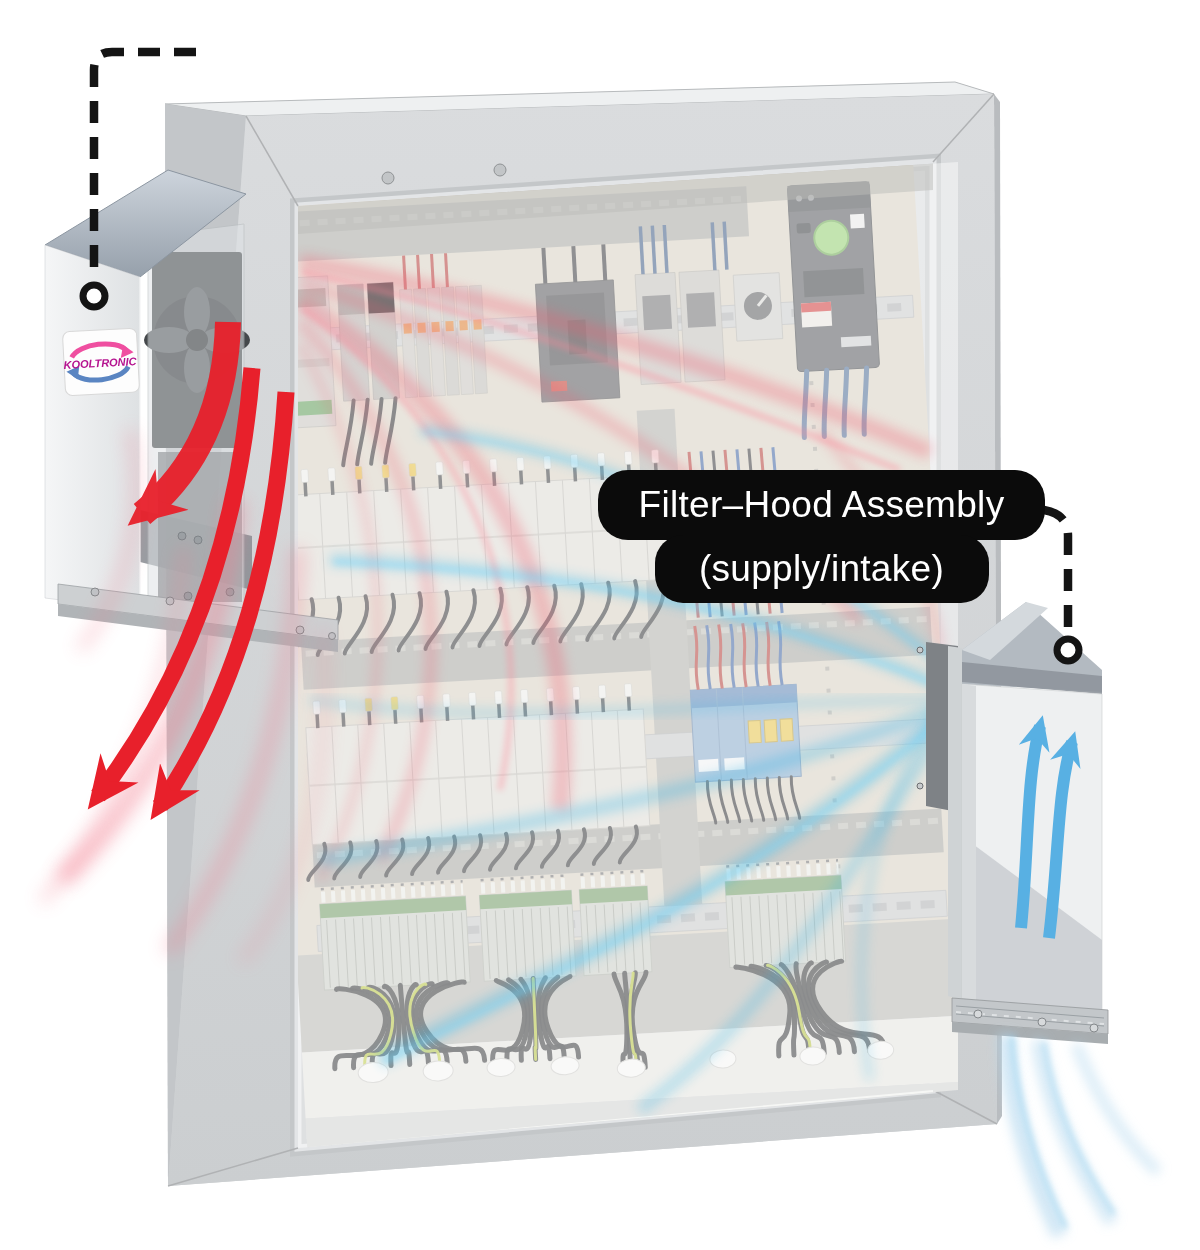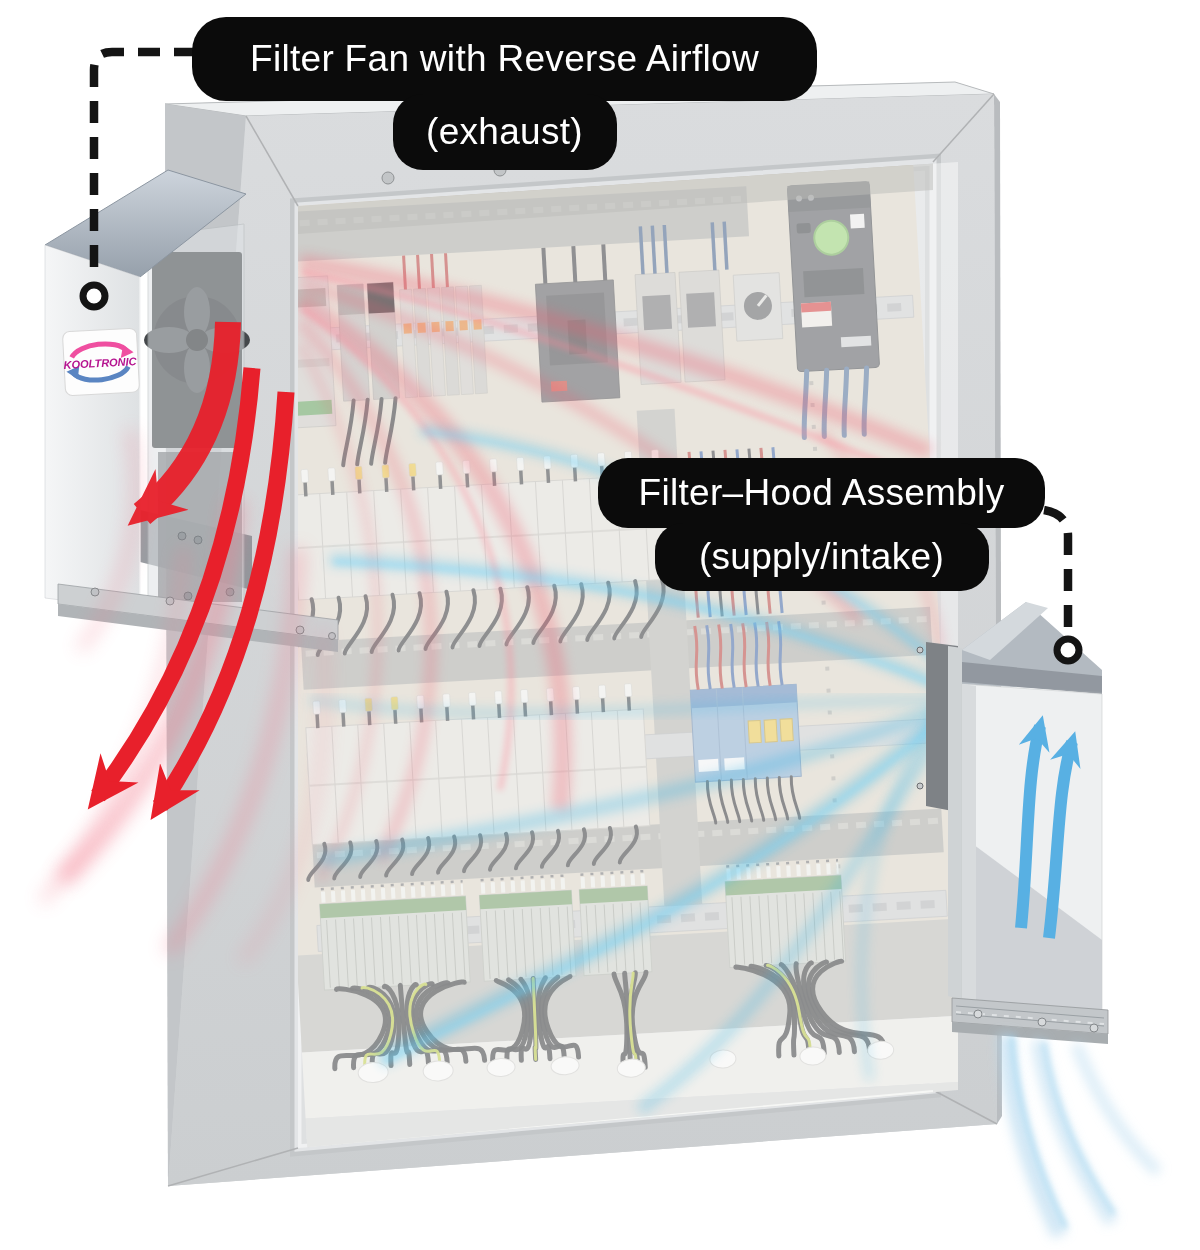--- a/index.html
+++ b/index.html
@@ -5,21 +5,21 @@
   html,body{margin:0;padding:0;background:#ffffff}
   .stage{position:relative;width:1200px;height:1250px;background:#ffffff;overflow:hidden;
          font-family:"Liberation Sans",sans-serif}
   .stage > svg{position:absolute;left:0;top:0;z-index:1}
   .callout{position:absolute;display:flex;flex-direction:column;align-items:center;z-index:6}
   .pill{background:#0b0b0b;color:#ffffff;display:flex;align-items:center;justify-content:center;
         white-space:nowrap;font-weight:400;letter-spacing:.3px}
   #callout-exhaust{left:192px;top:17px;width:625px}
   #callout-exhaust .l1{width:625px;height:84px;border-radius:34px;font-size:37px}
   #callout-exhaust .l2{width:224px;height:76px;border-radius:30px;font-size:37px;margin-top:-7px}
-  #callout-intake{left:598px;top:458px;width:447px}
+  #callout-intake{left:598px;top:470px;width:447px}
   #callout-intake .l1{width:447px;height:70px;border-radius:30px;font-size:37px}
   #callout-intake .l2{width:334px;height:68px;border-radius:28px;font-size:37px;margin-top:-5px}
 </style>
 </head>
 <body>
 
 <div class="stage">
 
 <svg width="1200" height="1250" viewBox="0 0 1200 1250">
   <defs>
@@ -592,22 +592,18 @@
   </g>
 
   <g fill="none" stroke="#141414" stroke-width="8.5" stroke-dasharray="22 14">
     <path d="M196,52 L112,52 Q94,52 94,70 L94,278"></path>
     <path d="M1044,510 Q1068,514 1068,536 L1068,632"></path>
   </g>
   <circle cx="94" cy="296" r="11" fill="#ffffff" stroke="#141414" stroke-width="7"></circle>
   <circle cx="1068" cy="650" r="11" fill="#ffffff" stroke="#141414" stroke-width="7"></circle>
 </svg>
 
-<div class="callout" id="callout-exhaust">
-  <div class="pill l1">Filter Fan with Reverse Airflow</div>
-  <div class="pill l2">(exhaust)</div>
-</div>
 <div class="callout" id="callout-intake">
   <div class="pill l1">Filter–Hood Assembly</div>
   <div class="pill l2">(supply/intake)</div>
 </div>
 
 </div>
 
 </body></html>

